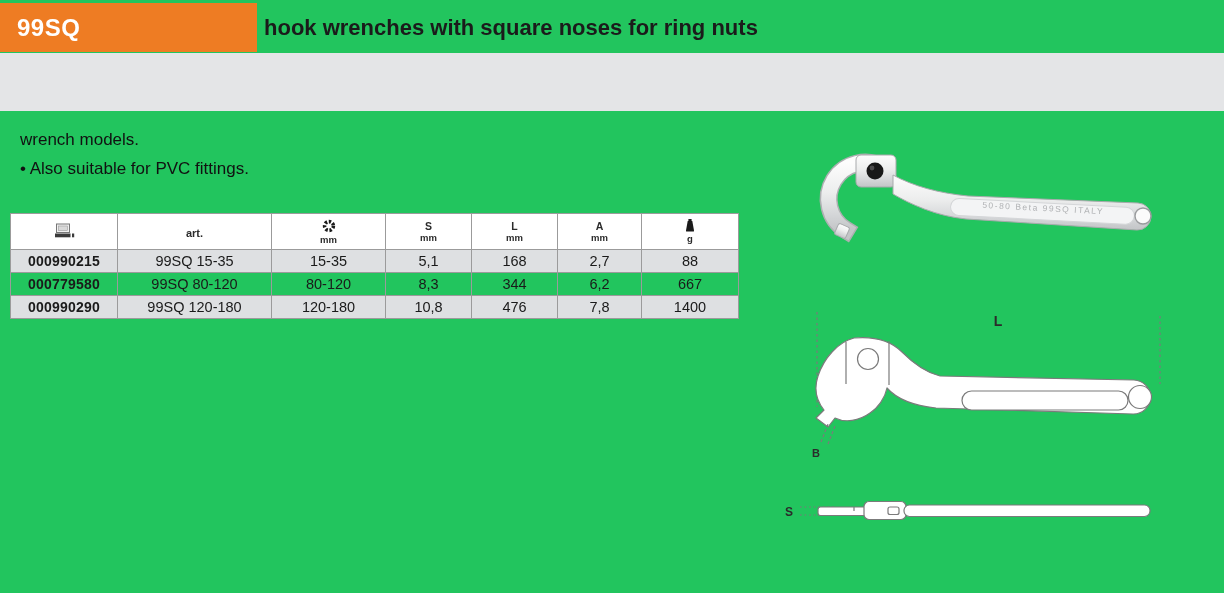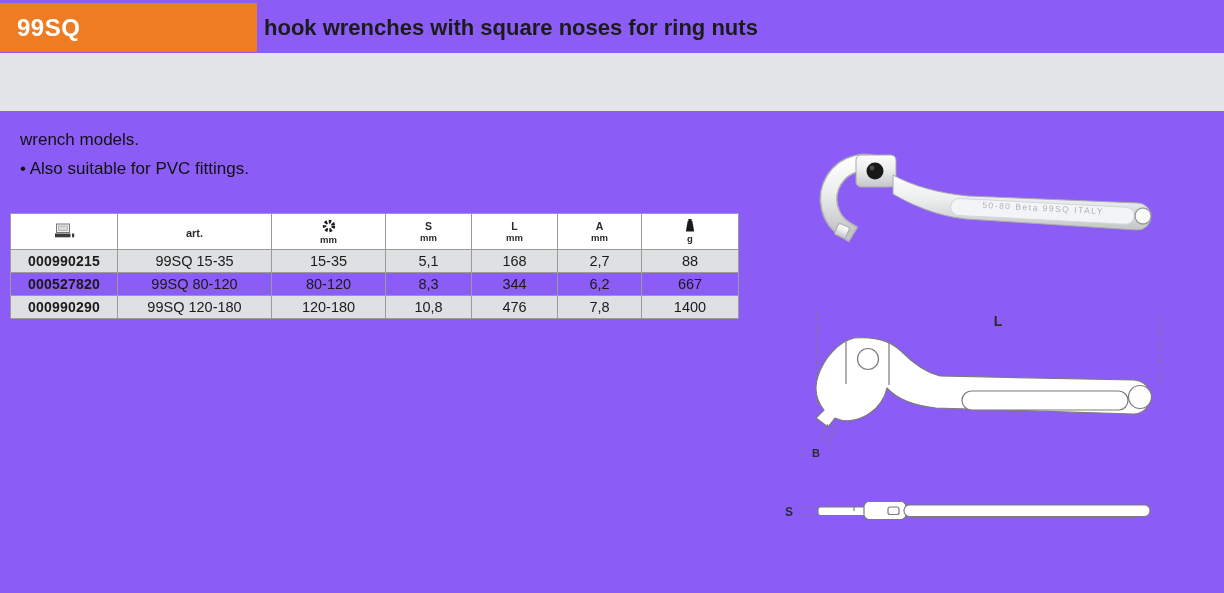--- a/index.html
+++ b/index.html
@@ -1,17 +1,17 @@
 <!DOCTYPE html>
 <html><head>
 <meta charset="utf-8">
 <style>
   html,body{margin:0;padding:0;background:#ffffff;}
   .page{
-    position:relative;width:1224px;height:593px;background:#8b5cf6;
+    position:relative;width:1224px;height:593px;background:#22c55e;
     font-family:"Liberation Sans", sans-serif;overflow:hidden;
   }
   
   .brand-block{
     position:absolute;left:0;top:3px;width:257px;height:49px;
     background:#ee7c23;color:#ffffff;font-weight:bold;font-size:24px;
     line-height:49px;padding-left:17px;box-sizing:border-box;letter-spacing:0.5px;
   }
   .page-title{
     position:absolute;left:264px;top:3px;height:49px;right:0;
@@ -119,21 +119,21 @@
       <tr class="striped">
         <td class="code">000990215</td>
         <td>99SQ 15-35</td>
         <td>15-35</td>
         <td>5,1</td>
         <td>168</td>
         <td>2,7</td>
         <td>88</td>
       </tr>
       <tr>
-        <td class="code">000527820</td>
+        <td class="code">000779580</td>
         <td>99SQ 80-120</td>
         <td>80-120</td>
         <td>8,3</td>
         <td>344</td>
         <td>6,2</td>
         <td>667</td>
       </tr>
       <tr class="striped">
         <td class="code">000990290</td>
         <td>99SQ 120-180</td>

